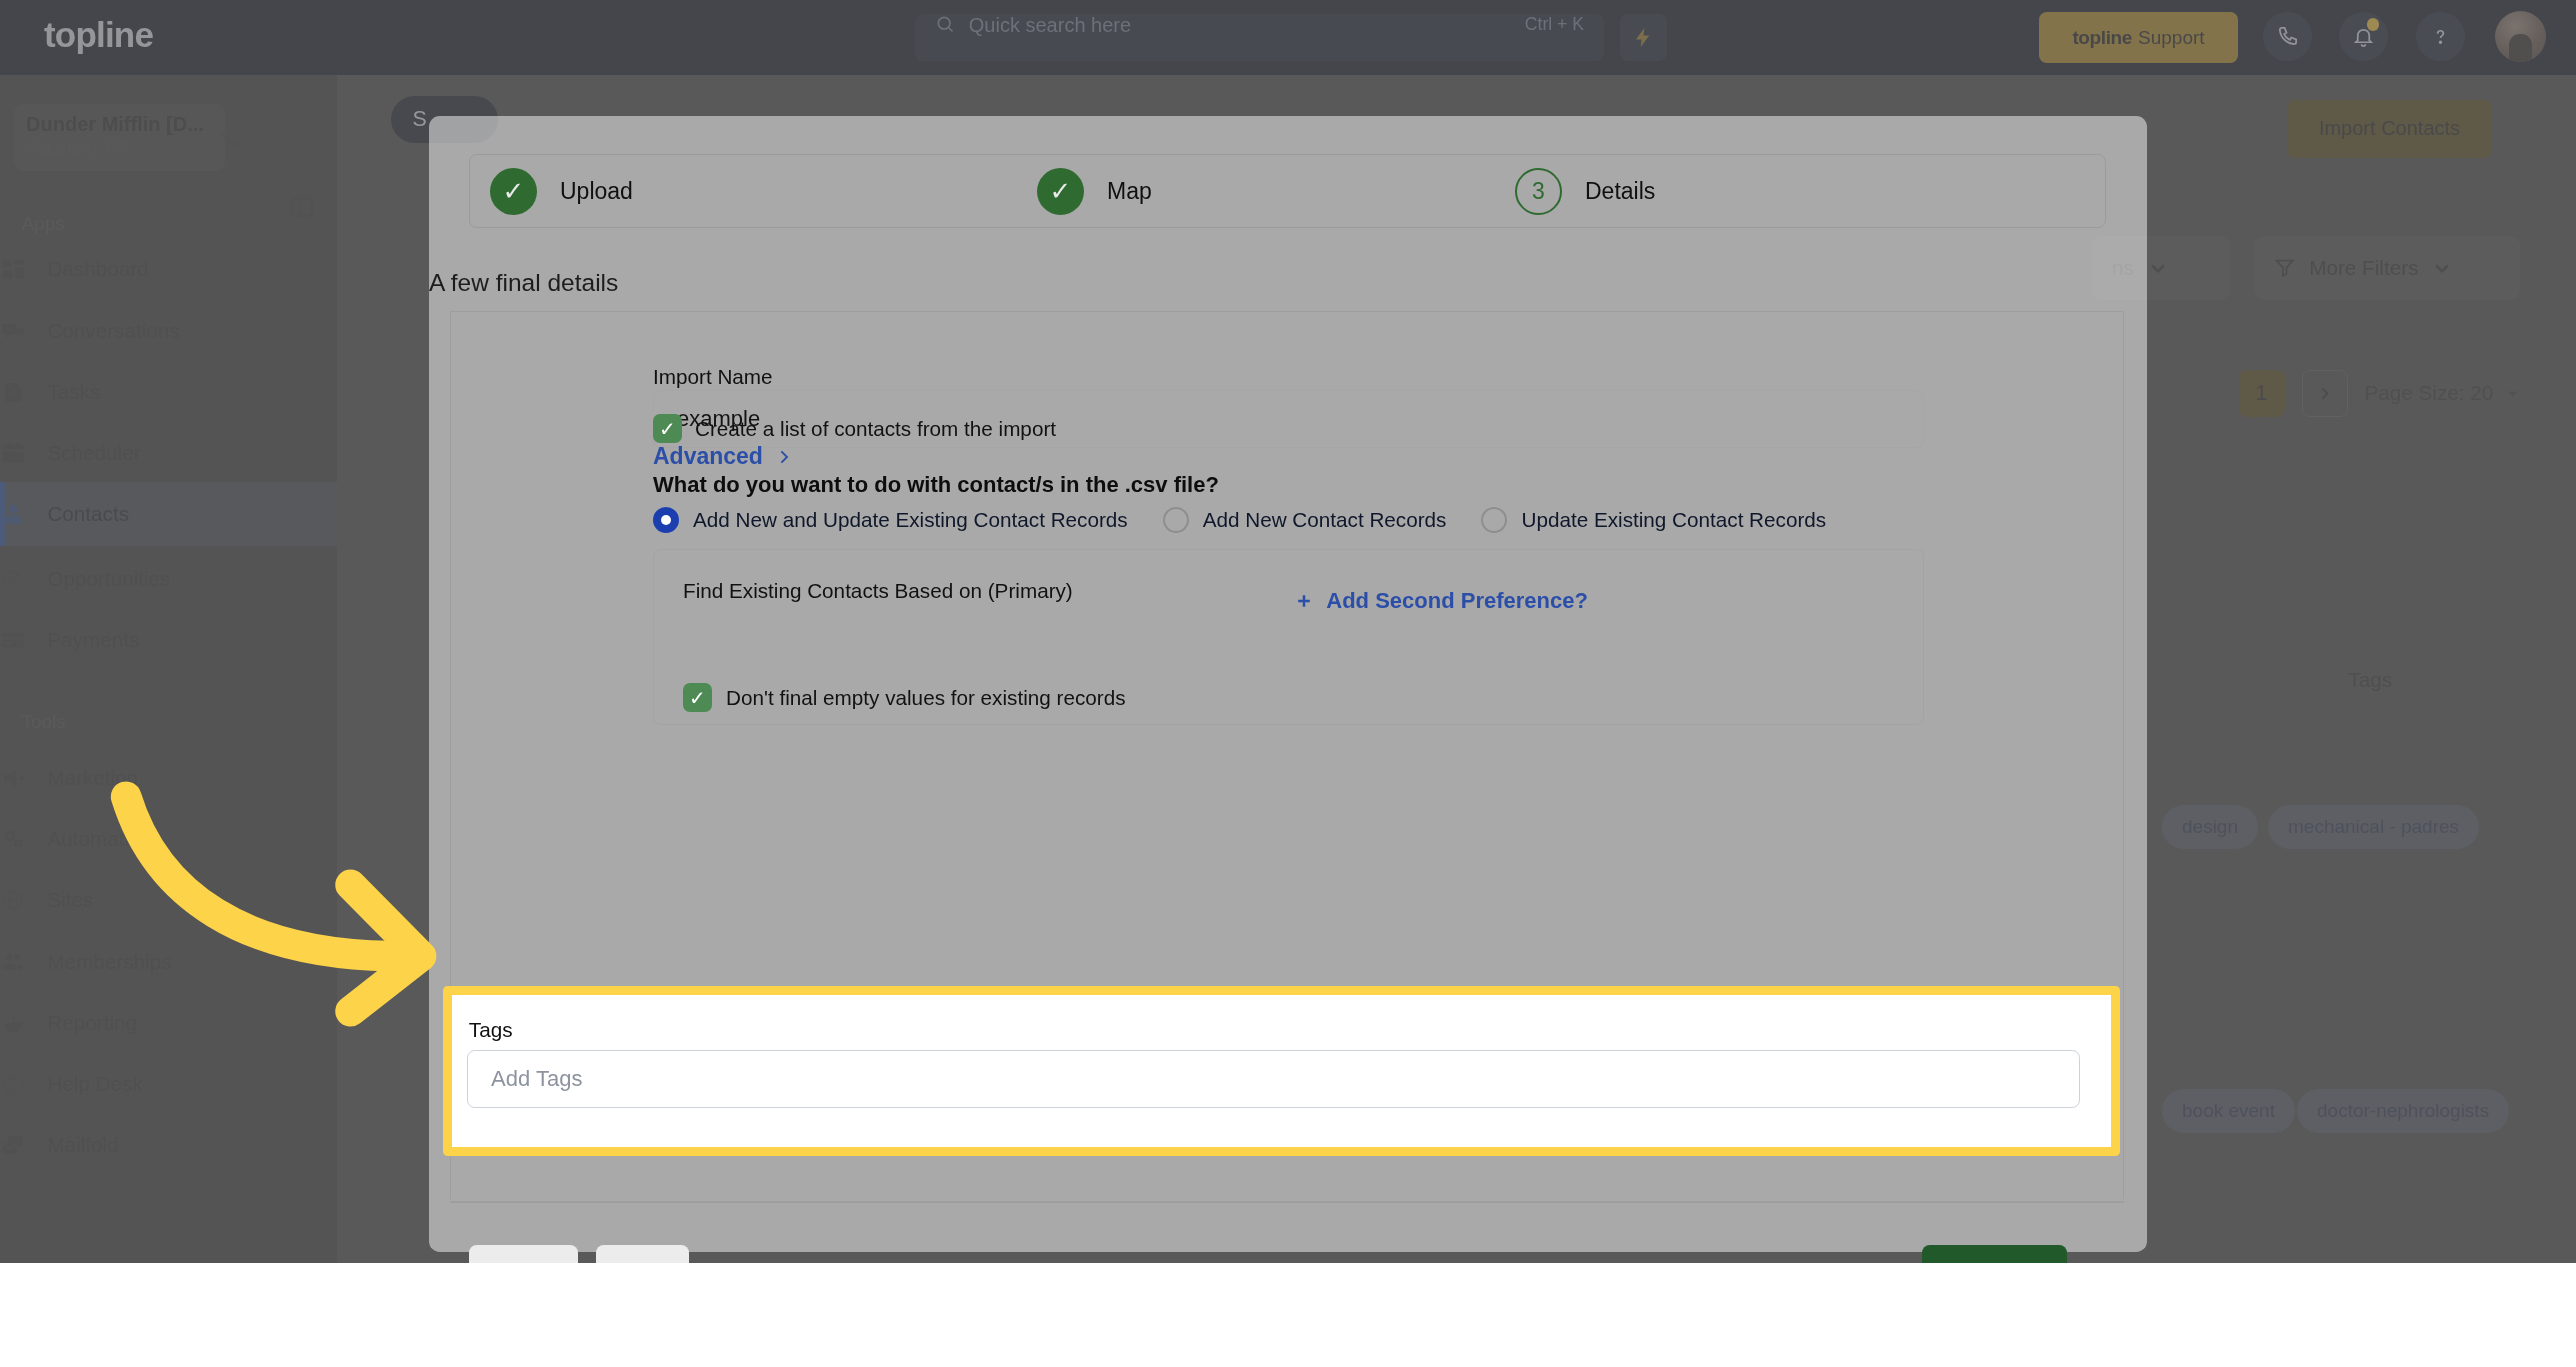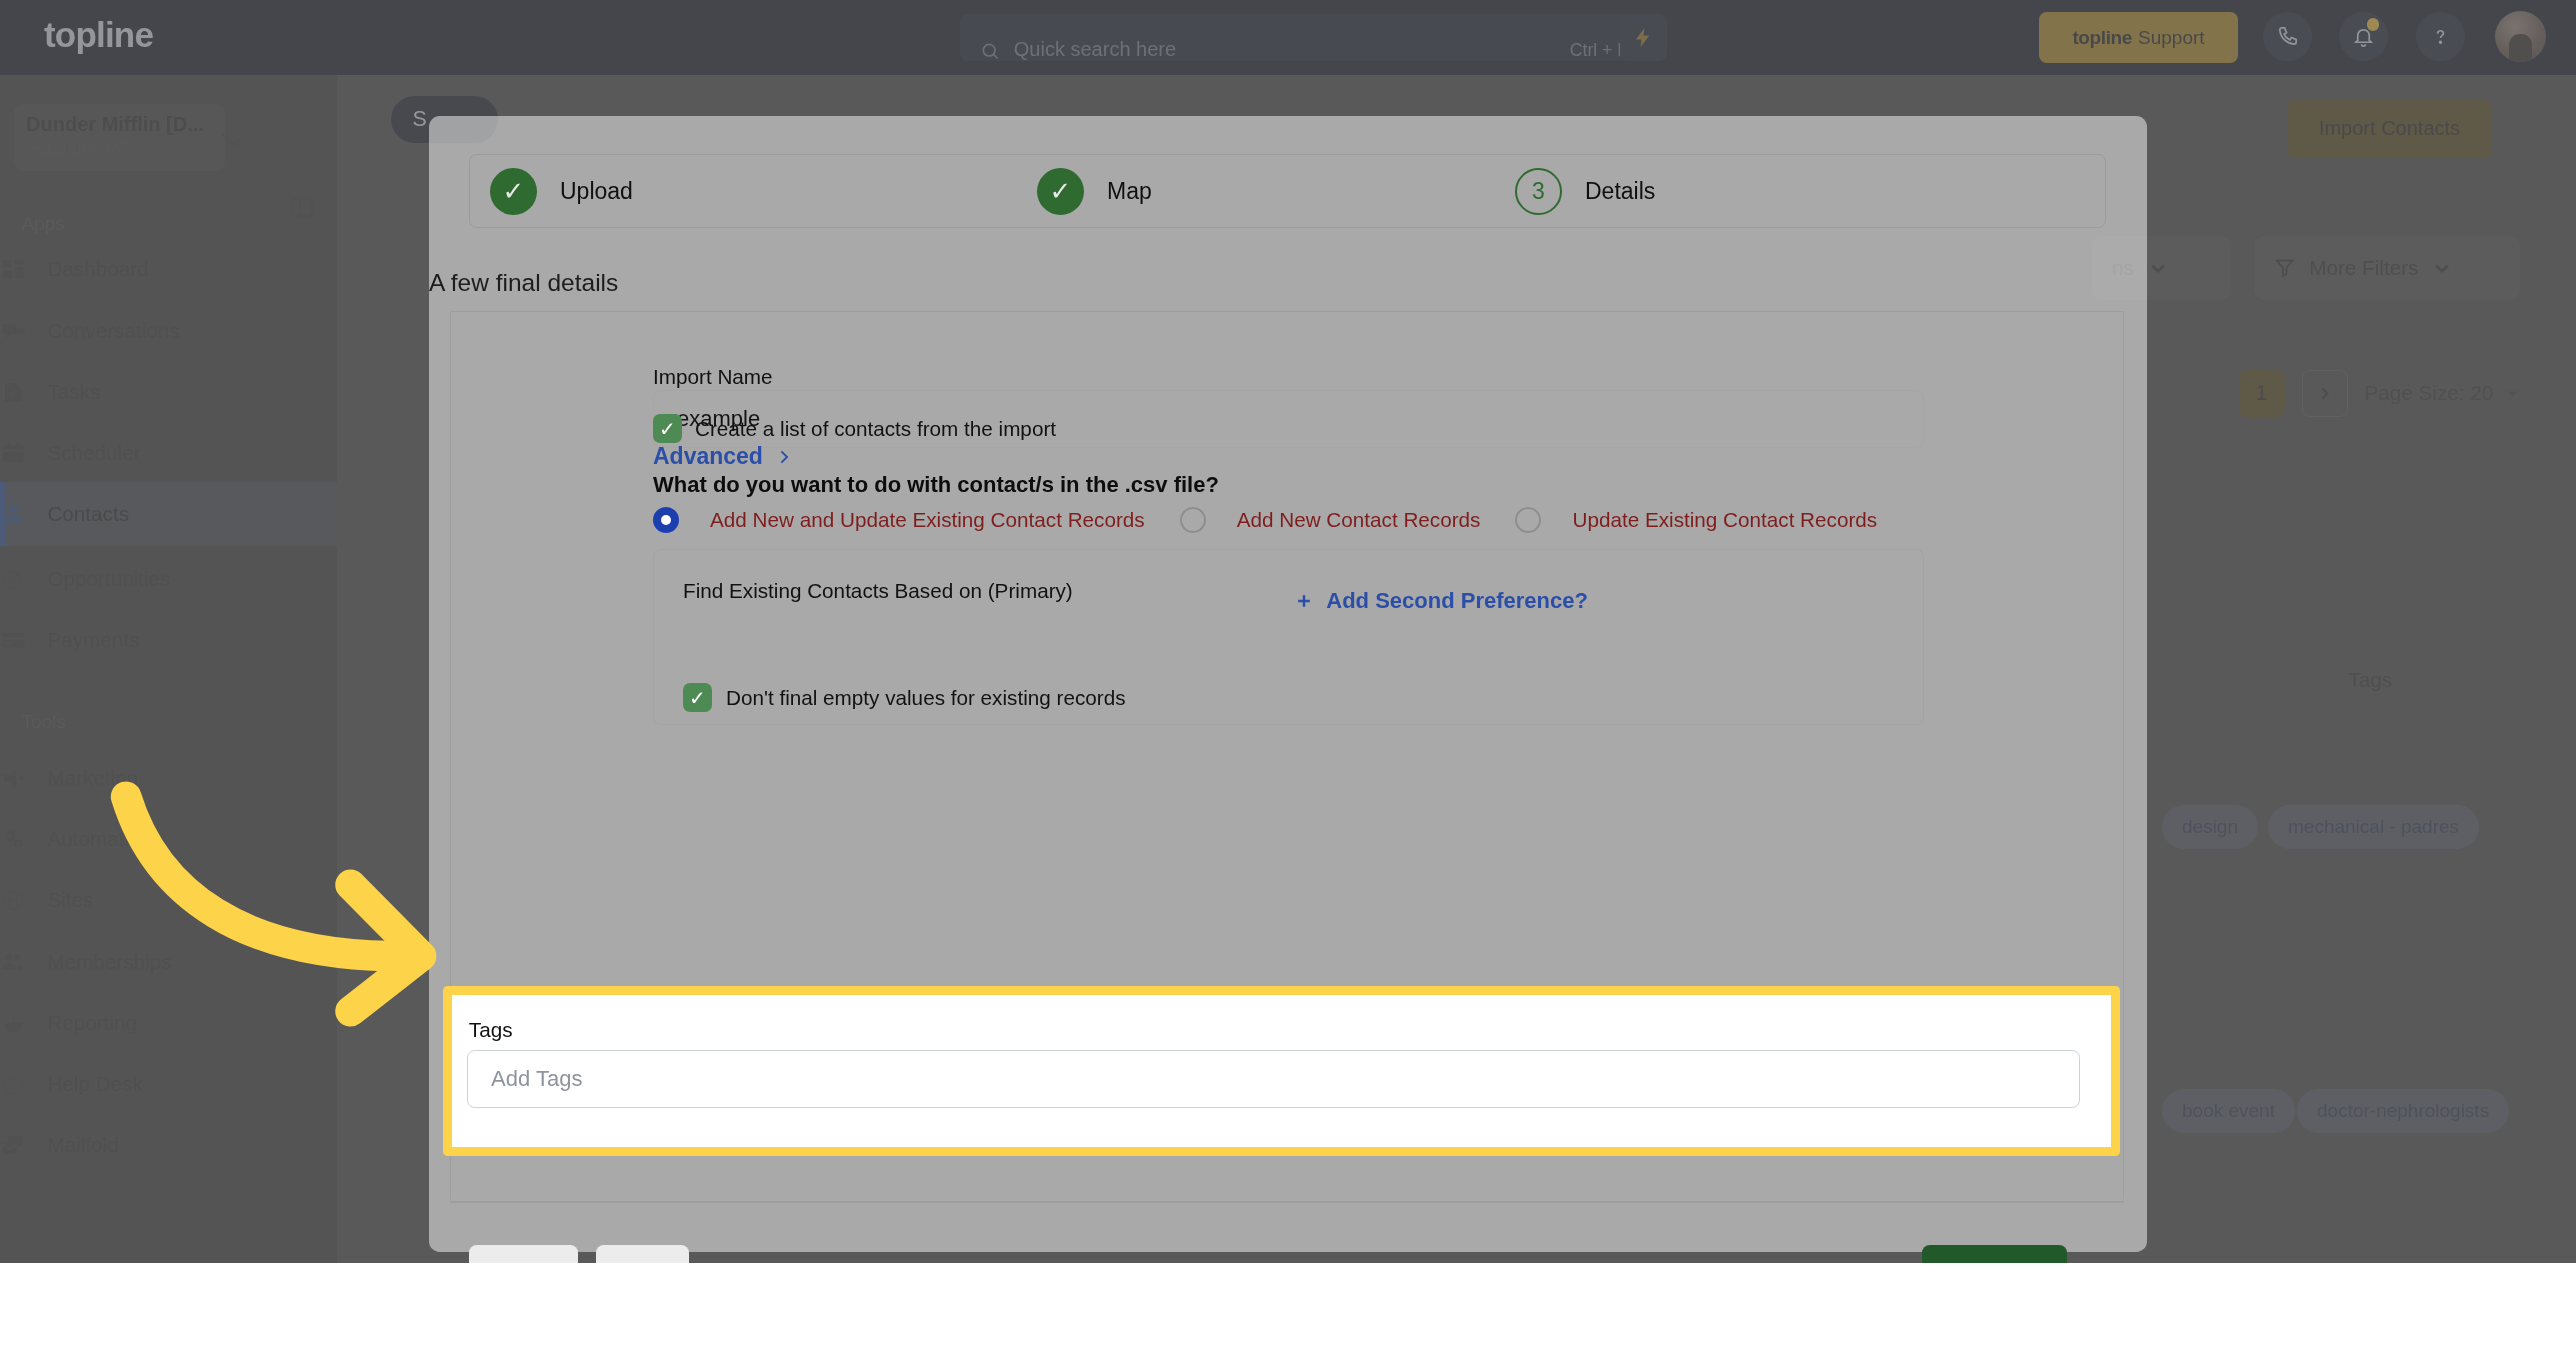--- a/index.html
+++ b/index.html
@@ -21,22 +21,22 @@
   
   .topbar {
     position: absolute; left: 0; top: 0; width: 2576px; height: 75px;
     background: #070b18; display: flex; align-items: center;
   }
   .logo-wrap { position: absolute; left: 44px; top: 15.3px; }
   .logo-txt {
     font-size: 35px; font-weight: 700; color: #cfd3dd; letter-spacing: -0.8px;
   }
   .searchbox {
-    position: absolute; left: 960px; top: 13.8px; width: 689px; height: 47px;
-    background: #0e1424; border-radius: 7.7px; display: flex; align-items: flex-end;
+    position: absolute; left: 915px; top: 13.8px; width: 689px; height: 47px;
+    background: #0e1424; border-radius: 7.7px; display: flex; align-items: flex-start;
     padding: 0 20px; gap: 13.8px;
   }
   .search-ph { font-size: 20px; color: #6c7487; flex: 1; }
   .search-kbd { font-size: 17.6px; color: #6c7487; }
   .bolt-btn {
     position: absolute; left: 1620px; top: 13.8px; width: 47px; height: 47px;
     background: #10172a; border-radius: 7.7px;
     display: flex; align-items: center; justify-content: center;
   }
   .support-btn {
@@ -213,21 +213,21 @@
     position: absolute; left: 224px; top: 356px; font-size: 22px;
     font-weight: 700; color: #0d0d0d;
   }
   .radio-row { position: absolute; left: 224px; top: 391px; display: flex; align-items: center; }
   .radio {
     width: 26px; height: 26px; border-radius: 50%; border: 2.3px solid #8e8e8e;
     display: flex; align-items: center; justify-content: center; flex: none;
   }
   .radio.sel { border-color: #1c3fb0; background: #1c3fb0; }
   .radio.sel::after { content:""; width: 10.7px; height: 10.7px; border-radius: 50%; background: #ffffff; }
-  .radio-lbl { font-size: 20.7px; color: #7f1d1d; margin-left: 31px; margin-right: 35px; white-space: nowrap; }
+  .radio-lbl { font-size: 20.7px; color: #0f172a; margin-left: 14px; margin-right: 35px; white-space: nowrap; }
 
   .sub-card {
     position: absolute; left: 224px; top: 433px; width: 1271px; height: 176px;
     border: 1.5px solid #a3a3a3; border-radius: 7.7px;
   }
   .sel-input {
     position: absolute; border: 3.1px solid #2b55c4; border-radius: 7.7px;
     display: flex; align-items: center; padding-left: 23px;
     font-size: 22px; color: #4a4a4a; background: transparent;
   }

